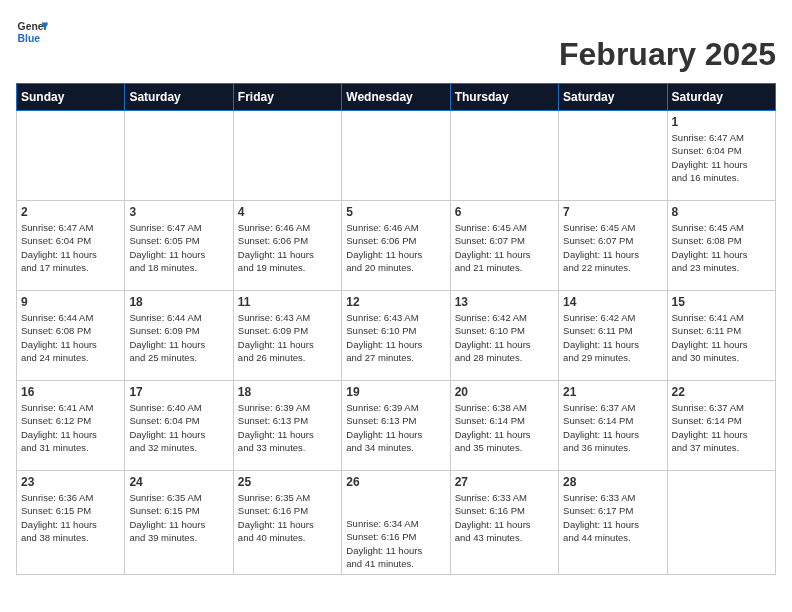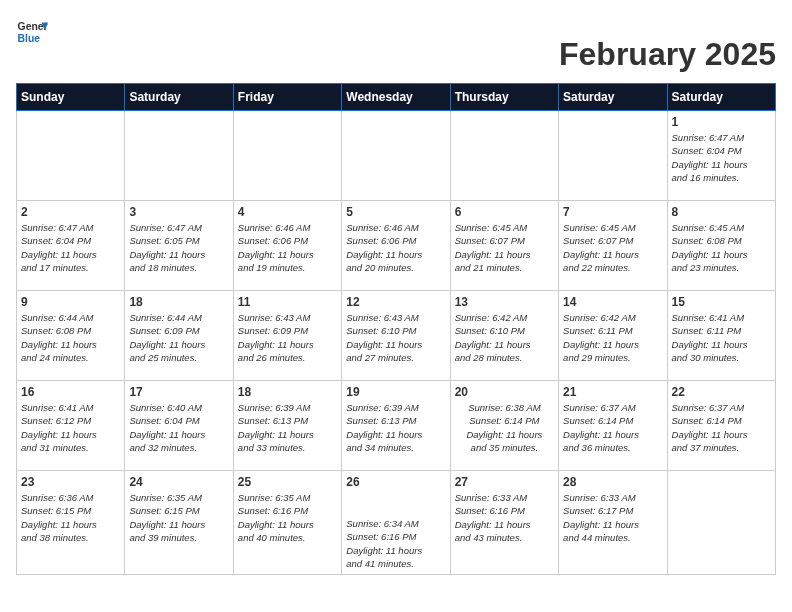--- a/index.html
+++ b/index.html
@@ -67,21 +67,20 @@
     .day-num {
       font-size: 12px;
       font-weight: bold;
       margin-bottom: 2px;
       display: block;
     }
     .day-info {
       font-size: 9.5px;
       line-height: 1.4;
       color: #333;
-      font-style: italic;
     }
     .empty-cell {
       background: #f9f9f9;
     }
   </style>
 </head>
 <body>
 
 <div class="header">
   <div class="logo">
@@ -250,21 +249,21 @@
         </td>
         <td>
           <span class="day-num">19</span>
           <div class="day-info" style="white-space: pre-line;">Sunrise: 6:39 AM
 Sunset: 6:13 PM
 Daylight: 11 hours
 and 34 minutes.</div>
         </td>
         <td>
           <span class="day-num">20</span>
-          <div class="day-info" style="white-space: pre-line; text-align: center;">Sunrise: 6:38 AM
+          <div class="day-info" style="white-space: pre-line;">Sunrise: 6:38 AM
 Sunset: 6:14 PM
 Daylight: 11 hours
 and 35 minutes.</div>
         </td>
         <td>
           <span class="day-num">21</span>
           <div class="day-info" style="white-space: pre-line;">Sunrise: 6:37 AM
 Sunset: 6:14 PM
 Daylight: 11 hours
 and 36 minutes.</div>

